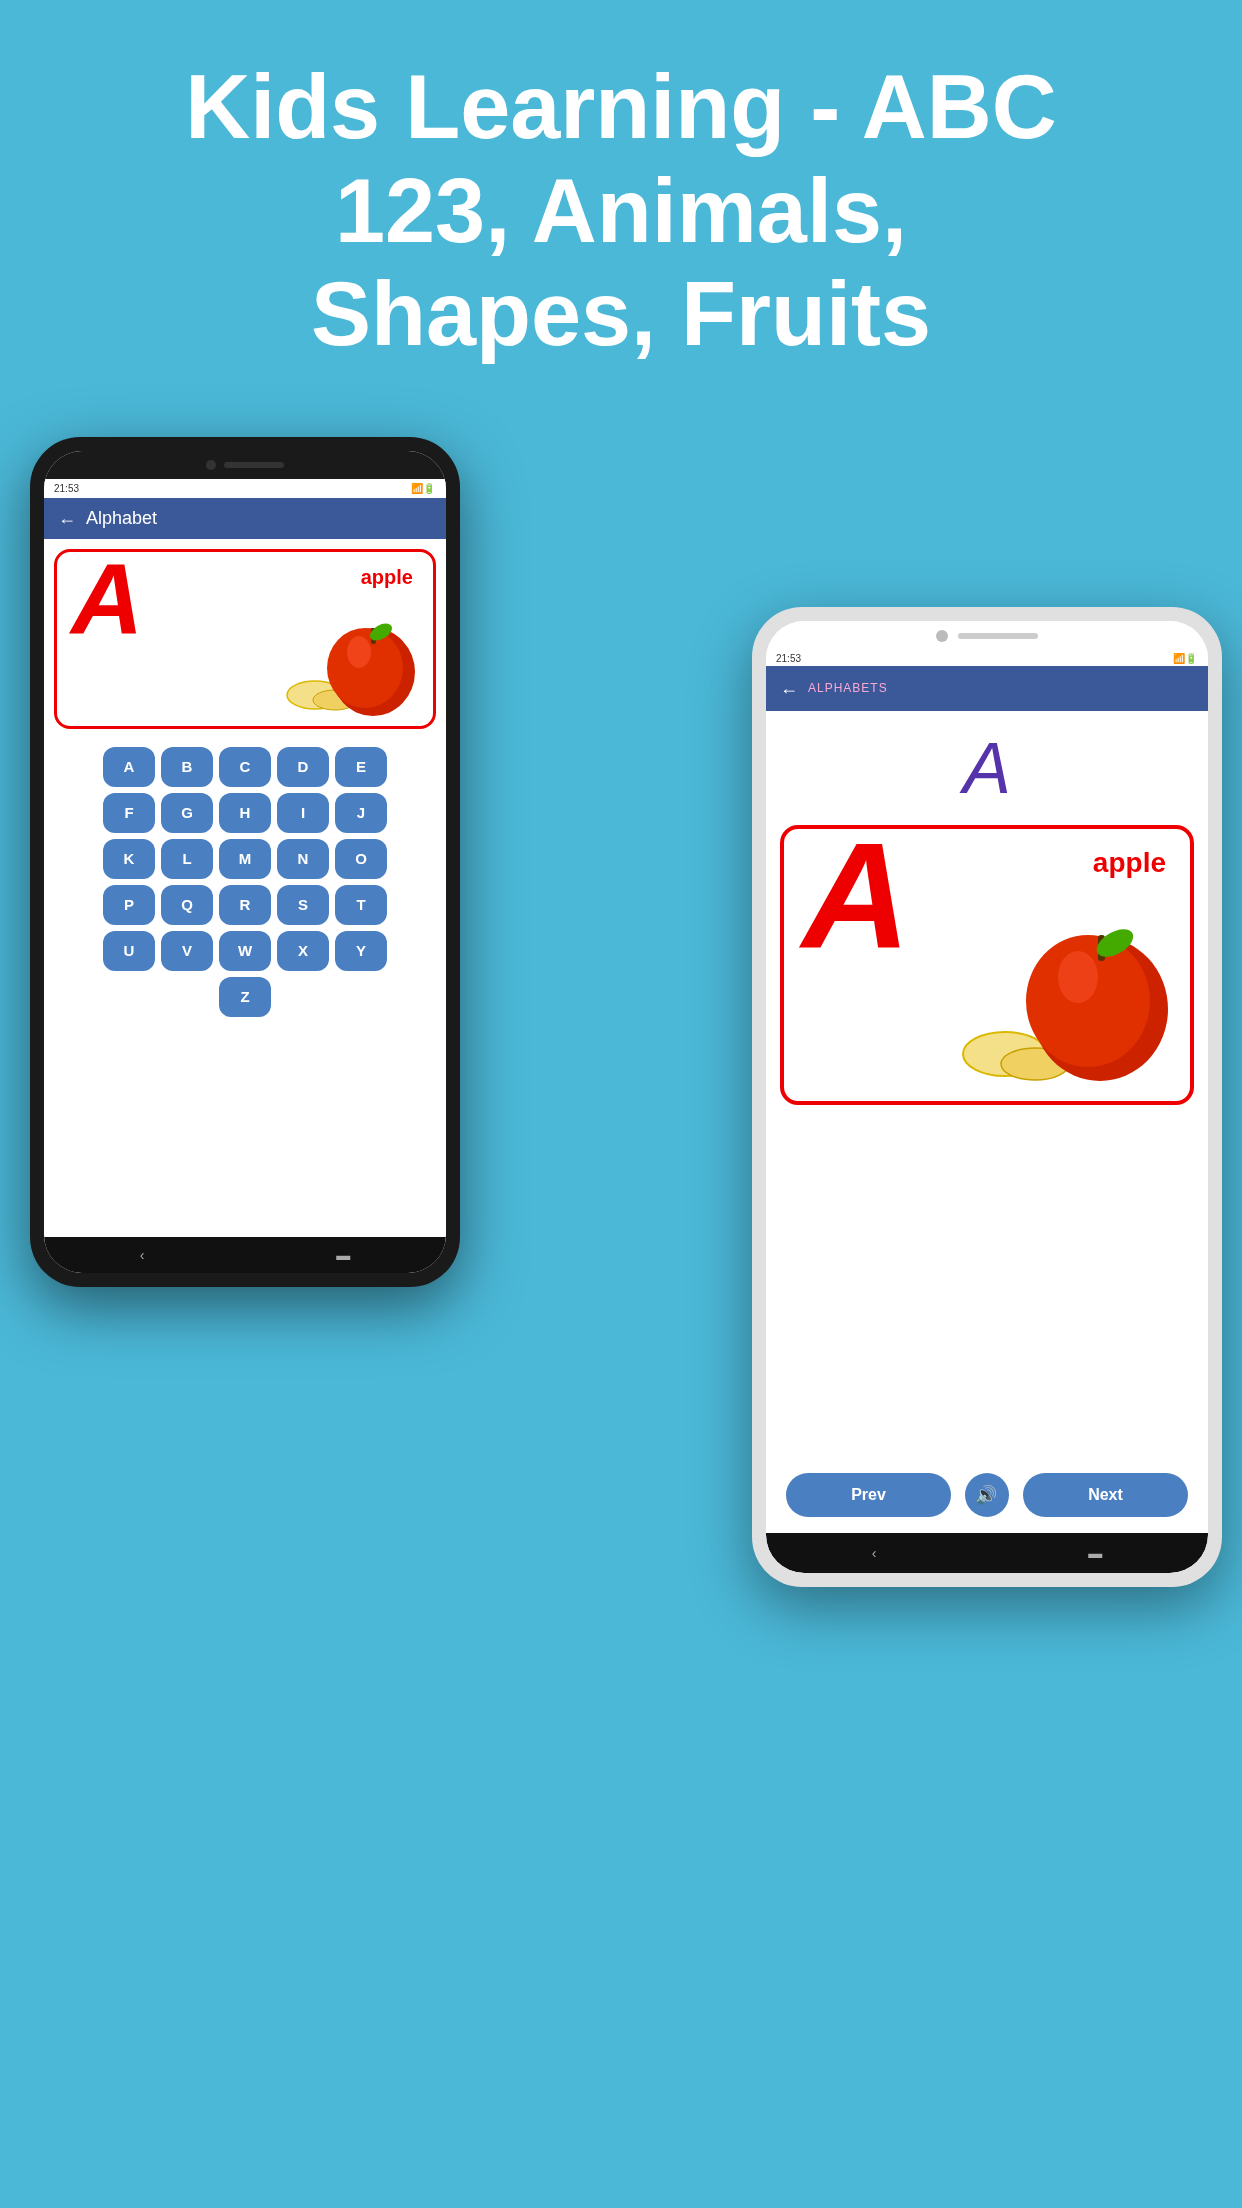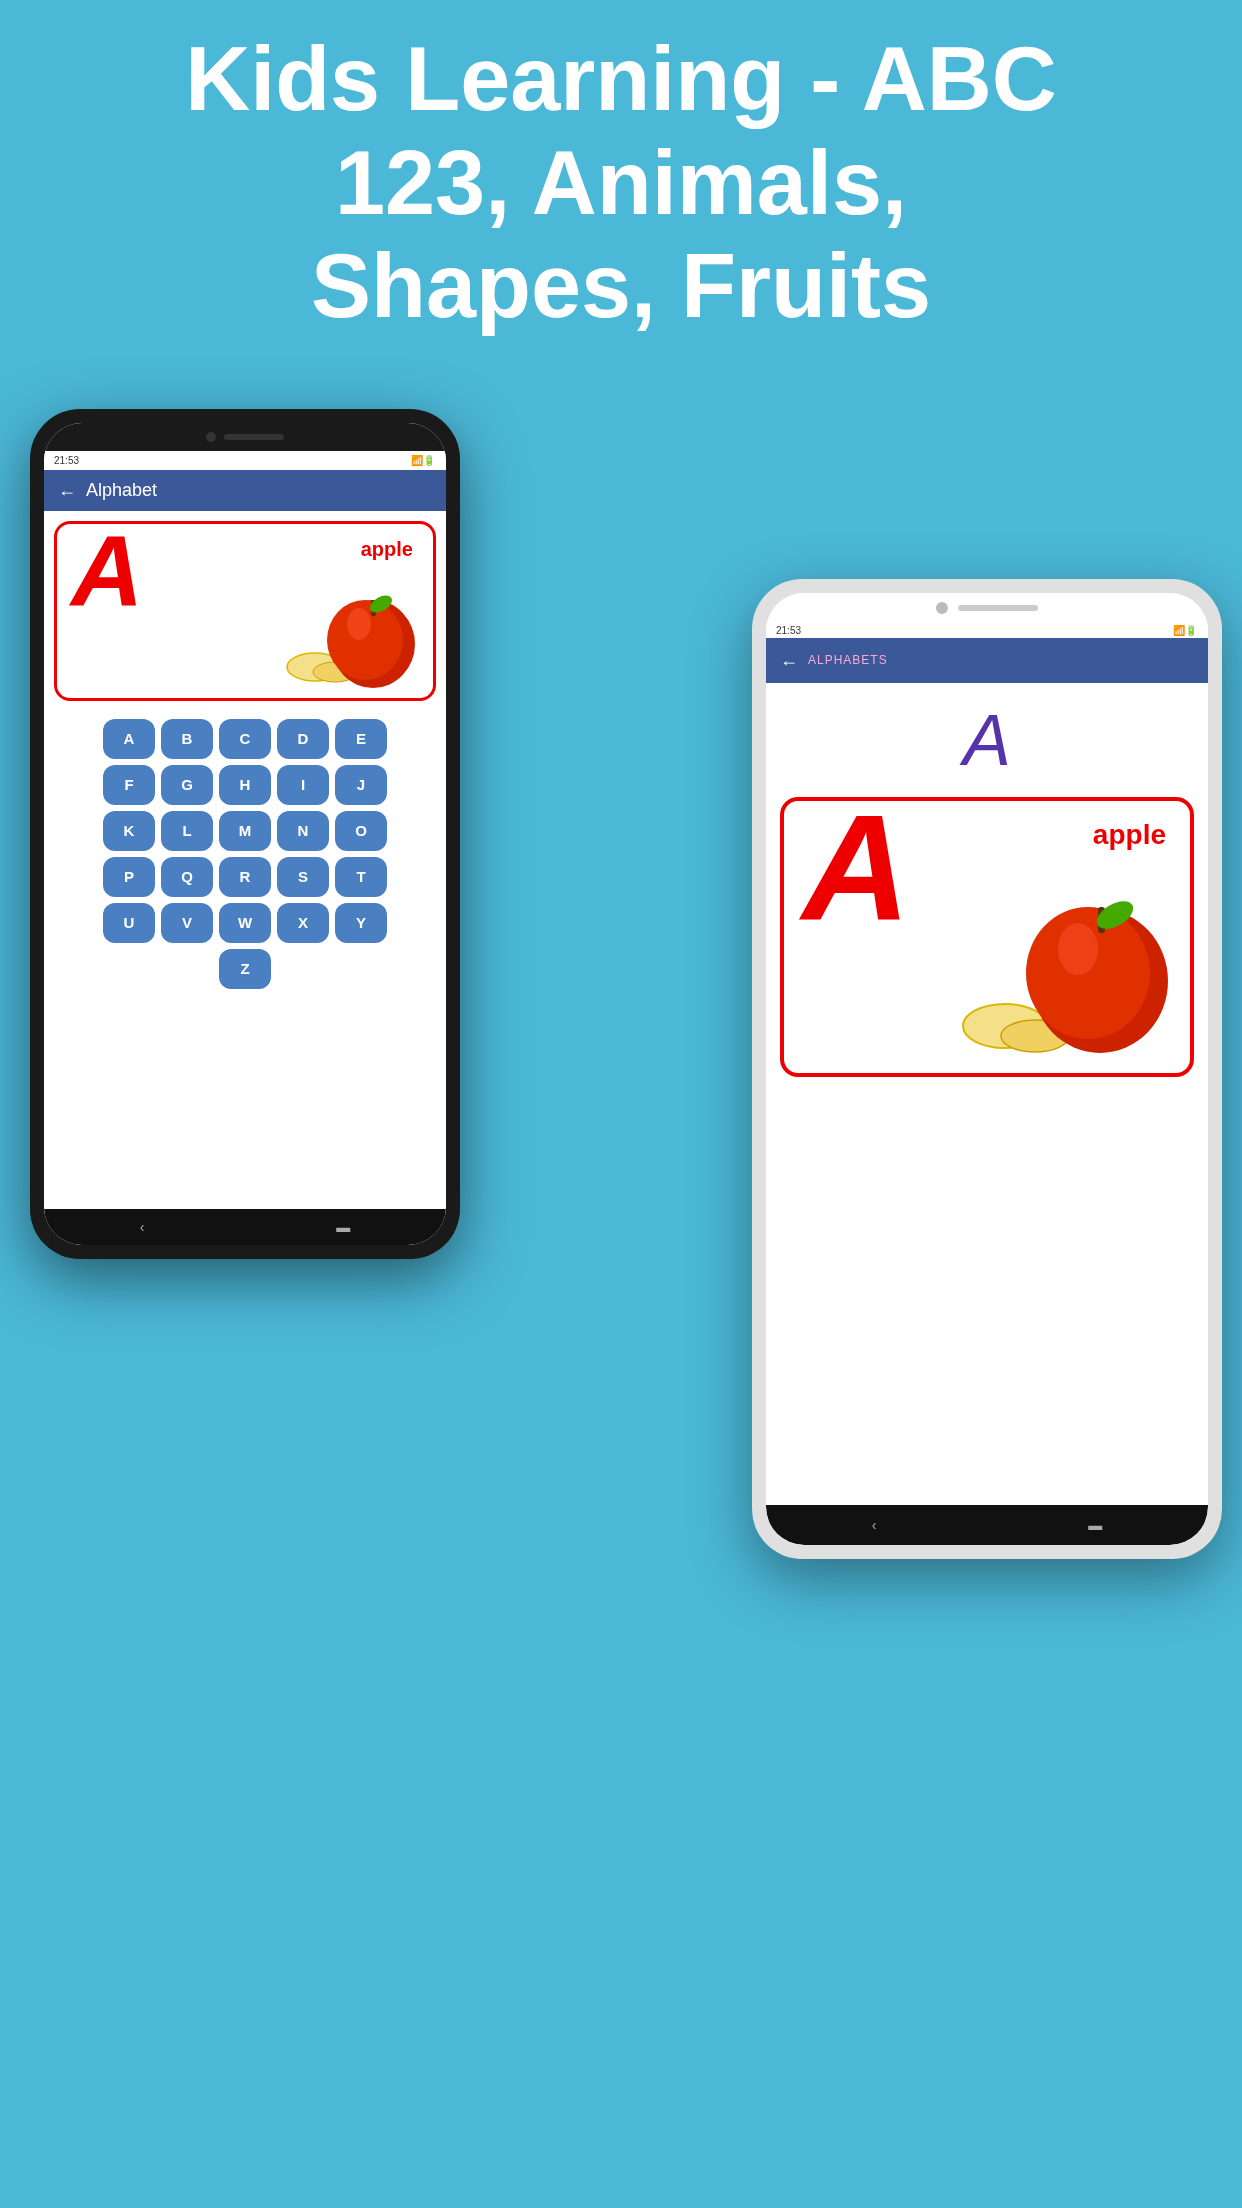--- a/index.html
+++ b/index.html
@@ -12,21 +12,21 @@
       position: relative;
     }
 
     
     .page-title {
       text-align: center;
       color: white;
       font-size: 90px;
       font-weight: 900;
       line-height: 1.15;
-      padding: 28px 80px 40px;
+      padding: 56px 80px 40px;
     }
 
     
     .phones-container {
       position: relative;
       width: 100%;
       height: 1800px;
     }
 
     
@@ -475,20 +475,25 @@
 
             <rect x="138" y="46" width="7" height="26" rx="3" fill="#553300"></rect>
 
             <ellipse cx="155" cy="54" rx="20" ry="11" fill="#44aa00" transform="rotate(-30 155 54)"></ellipse>
           </svg>
         </div>
       </div>
 
       <div class="spacer"></div>
 
+      <div class="nav-buttons">
+        <div class="nav-btn">Prev</div>
+        <div class="sound-btn">🔊</div>
+        <div class="nav-btn">Next</div>
+      </div>
 
       <div class="bottom-bar-right">
         <span>‹</span>
         <span>▬</span>
       </div>
     </div>
   </div>
 
 </div>
 

